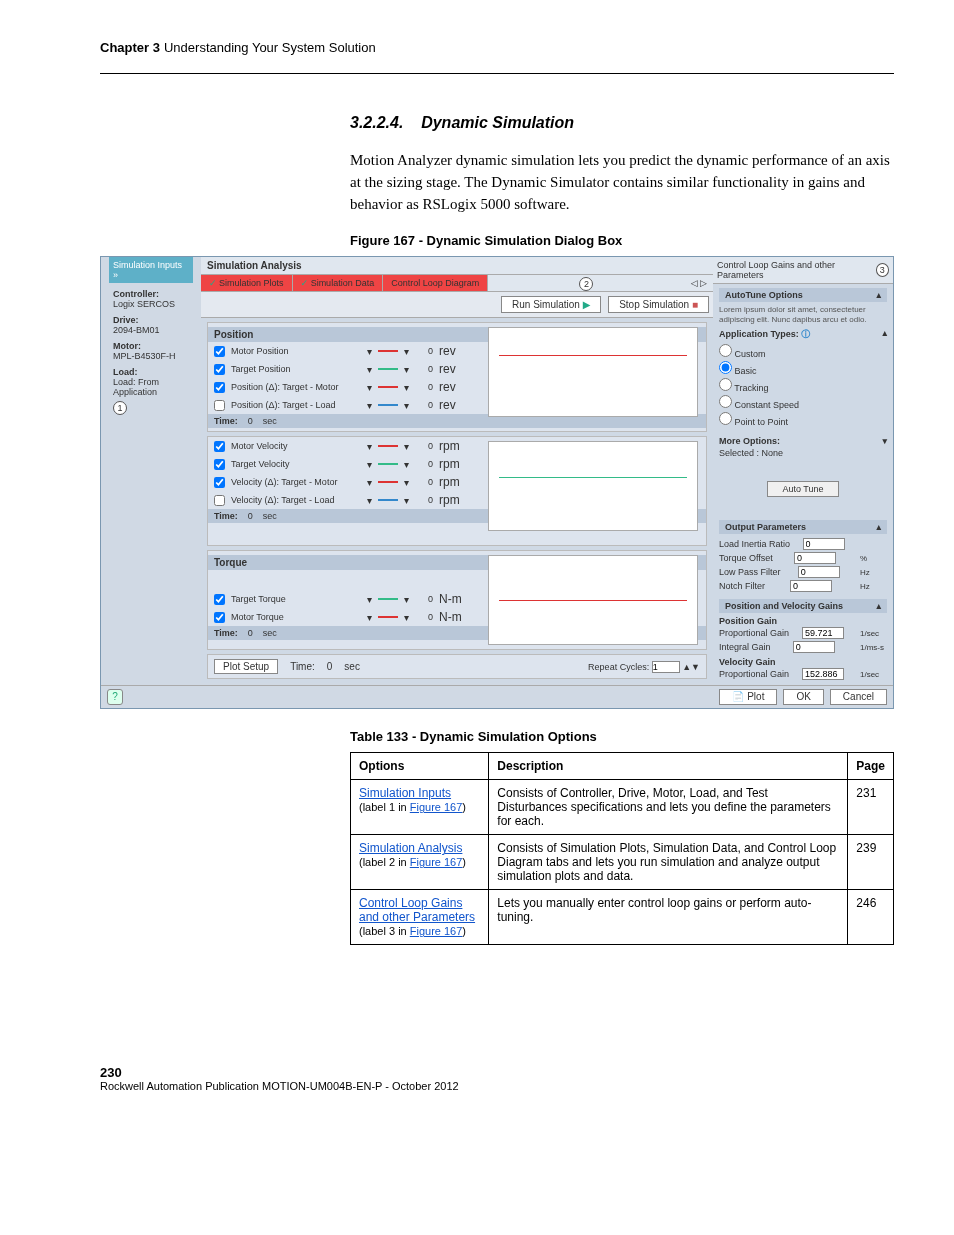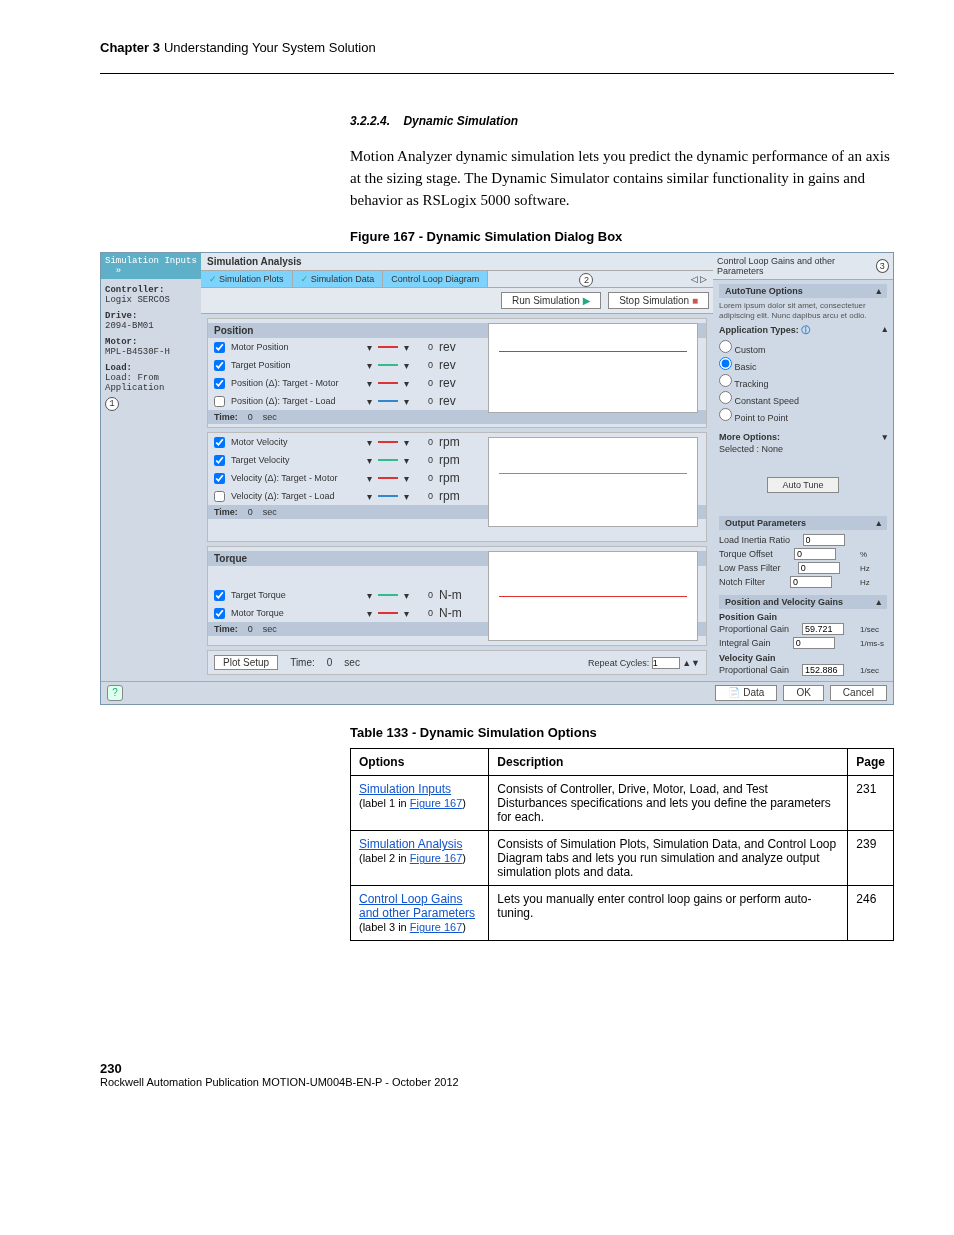--- a/index.html
+++ b/index.html
@@ -1,36 +1,36 @@
 <!DOCTYPE html>
 <html><head>
 <meta charset="utf-8">
 <style>
   * { box-sizing: border-box; margin: 0; padding: 0; }
   body { font-family: Georgia, serif; background: #fff; width: 954px; margin: 0 auto; padding: 40px 60px 40px 100px; color: #000; font-size: 14px; }
   .header-line { display: flex; align-items: baseline; gap: 4px; border-bottom: 1px solid #000; padding-bottom: 18px; margin-bottom: 40px; }
   .chapter-label { font-weight: bold; font-size: 13px; font-family: Arial, sans-serif; }
   .chapter-title { font-size: 13px; font-family: Arial, sans-serif; }
-  .section-heading { font-style: italic; font-family: Arial, sans-serif; font-size: 12px; font-weight: bold; margin-left: 250px; margin-bottom: 18px; }
+  .section-heading { font-style: italic; font-family: Arial, sans-serif; font-size: 16px; font-weight: bold; margin-left: 250px; margin-bottom: 18px; }
   .body-para { margin-left: 250px; font-size: 15px; line-height: 1.45; margin-bottom: 18px; }
   .fig-caption { margin-left: 250px; font-family: Arial, sans-serif; font-weight: bold; font-size: 13px; margin-bottom: 8px; }
   .table-caption { margin-left: 250px; font-family: Arial, sans-serif; font-weight: bold; font-size: 13px; margin-top: 20px; margin-bottom: 8px; }
 
   
   .screenshot { border: 1px solid #7a97b0; background: #c9d6e4; font-family: Tahoma, Arial, sans-serif; font-size: 10px; color: #333; margin-bottom: 10px; }
   .ss-titlebar { background: linear-gradient(#4a6a8a, #5c7fa0); color: #fff; padding: 3px 6px; display: flex; justify-content: space-between; align-items: center; font-size: 10px; }
   .ss-titlebar .wc { display: flex; gap: 8px; }
   .ss-body { display: flex; background: #d0d9e4; }
-  .ss-left { width: 100px; padding: 6px 4px; font-size: 9px; color: #333; font-family: Liberation Mono, monospace; }
+  .ss-left { width: 100px; padding: 6px 12px; font-size: 9px; color: #333; }
   .ss-left .lbl { font-weight: bold; margin-top: 6px; }
   .ss-left .circle { display: inline-block; width: 14px; height: 14px; border: 1px solid #555; border-radius: 50%; text-align: center; line-height: 13px; font-size: 9px; background: #fff; margin-top: 4px; }
   .ss-left .tabstrip { background: #5eb0c8; color: #fff; padding: 3px 4px; margin: -6px -4px 6px -4px; font-size: 9px; }
   .ss-center { flex: 1; background: #d0d9e4; padding: 0; }
   .ss-center .tabs { display: flex; background: #e0e7ef; border-bottom: 1px solid #aaa; font-size: 9px; }
-  .ss-center .tabs .tab { padding: 3px 8px; border-right: 1px solid #aaa; background: #7dd3fc; }
+  .ss-center .tabs .tab { padding: 3px 8px; border-right: 1px solid #aaa; background: #ef4444; }
   .ss-center .tabs .tab.active::before { content: "✓ "; color: #2a8; }
   .ss-center .ctrlbar { background: #e4e9f0; padding: 4px; text-align: right; border-bottom: 1px solid #aaa; }
   .ss-center .btn { display: inline-block; background: #fff; border: 1px solid #888; padding: 2px 10px; font-size: 10px; margin-left: 4px; }
   .ss-center .panel { background: #cfd9e5; padding: 4px 6px; }
   .panel .grp-title { background: #b9c7d8; padding: 2px 6px; font-weight: bold; font-size: 10px; margin-top: 4px; }
   .panel .row { display: flex; align-items: center; padding: 2px 6px; gap: 6px; }
   .panel .row input[type=checkbox] { width: 11px; height: 11px; }
   .panel .row .nm { width: 130px; font-size: 9px; }
   .panel .row .line { width: 20px; height: 2px; background: #d33; }
   .panel .row .line.g { background: #3b8; }
@@ -310,21 +310,21 @@
         <div class="pair">
             <span>Proportional Gain</span>
             <input value="152.886" style="">
             <span class="u">1/sec</span>
           </div>
       </div>
     </div>
   </div>
   <div class="ss-footer">
     <span class="help">?</span>
-    <span class="fb">📄 <span>Data</span></span>
+    <span class="fb">📄 <span>Plot</span></span>
     <span class="fb">OK</span>
     <span class="fb">Cancel</span>
   </div>
 </div>
 
 <div class="table-caption">Table 133 - Dynamic Simulation Options</div>
 
 <table class="opt-table">
   <thead>
     <tr>

